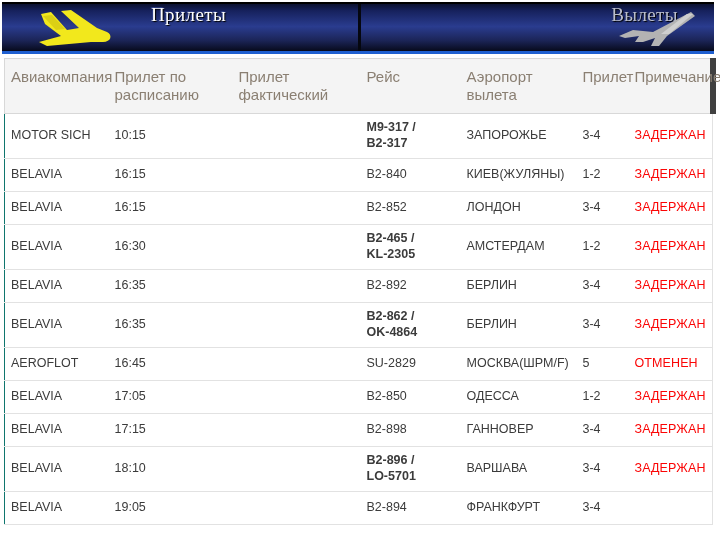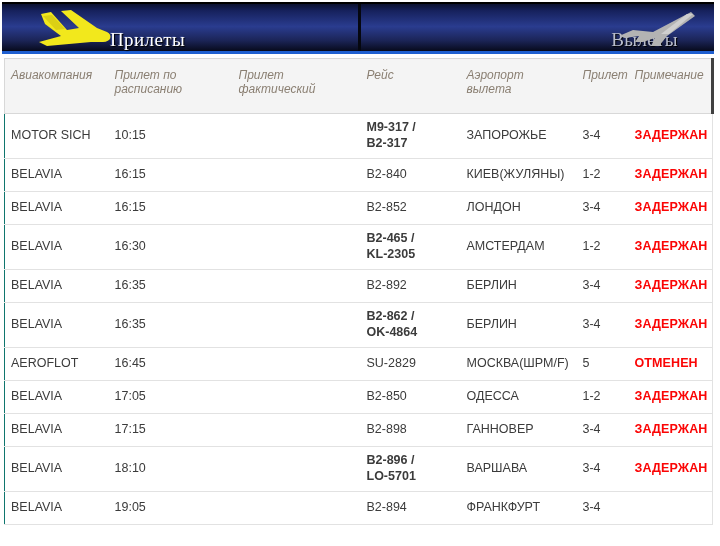--- a/index.html
+++ b/index.html
@@ -30,22 +30,23 @@
         #070a1c 100%);
     border-top: 2px solid #000000;
     border-bottom: 3px solid #1f5fd0;
     box-sizing: border-box;
     display: flex;
   }
   .tab {
     position: relative;
     height: 100%;
     display: flex;
-    align-items: flex-end;
+    align-items: flex-start;
     box-sizing: border-box;
+    padding-left: 41px;
   }
   .tab-arrivals {
     width: 356px;
     justify-content: flex-start;
   }
   .tab-departures {
     width: 356px;
     justify-content: flex-end;
     border-left: 3px solid #05070f;
   }
@@ -84,33 +85,32 @@
     width: 708px;
     margin: 4px 0 0 4px;
     border-collapse: collapse;
     table-layout: fixed;
     font-size: 12.5px;
   }
   .board th {
     background: #f4f4f4;
     color: #8a7f72;
     font-weight: normal;
-    font-size: 12px;
+    font-size: 15px;
     text-align: left;
     vertical-align: top;
     padding: 9px 6px 9px 6px;
     border: 1px solid #d8d8d8;
     border-left: none;
     border-right: none;
     line-height: 1.18;
     height: 36px;
-    font-style: italic;
   }
   .board th.first { border-left: 1px solid #d8d8d8; }
-  .board th.last  { border-right: 3px solid #404040; }
+  .board th.last  { border-right: 6px solid #404040; }
 
   .board td {
     border-bottom: 1px solid #e2e2e2;
     border-left: none;
     border-right: none;
     padding: 6px 6px 6px 6px;
     vertical-align: middle;
     color: #3b3b3b;
     line-height: 1.25;
     background: #ffffff;
@@ -125,21 +125,21 @@
   .col-airline   { width: 104px; }
   .col-sched     { width: 124px; }
   .col-actual    { width: 128px; }
   .col-flight    { width: 100px; }
   .col-airport   { width: 116px; }
   .col-sector    { width: 52px; }
   .col-note      { width: 84px; }
 
   .status {
     color: #fb0505;
-    font-weight: bold;
+    font-weight: normal;
     letter-spacing: 0.1px;
   }
   .flight-line { display: block; font-weight: bold; }
 </style>
 </head>
 <body>
 
 <div class="tabbar">
 
   <div class="tab tab-arrivals">

